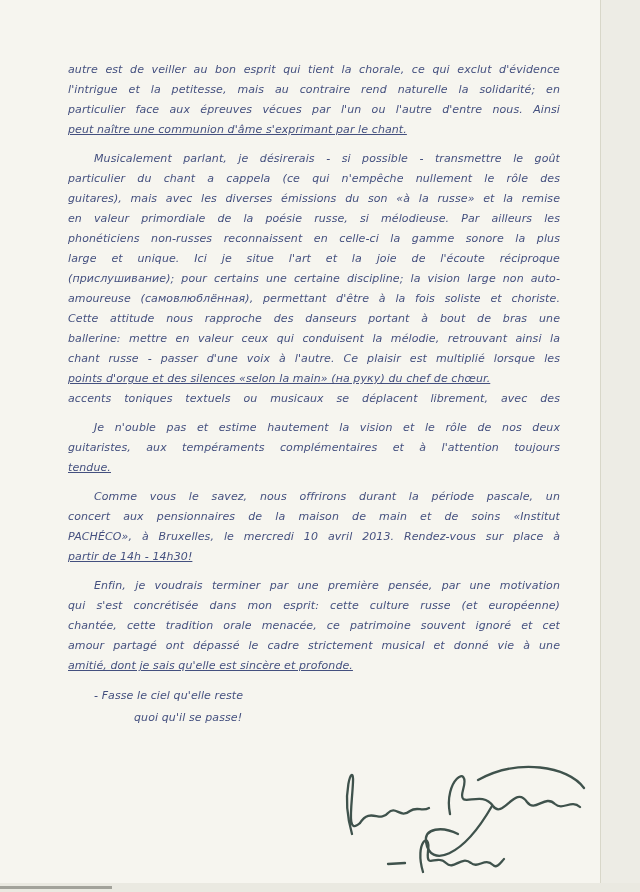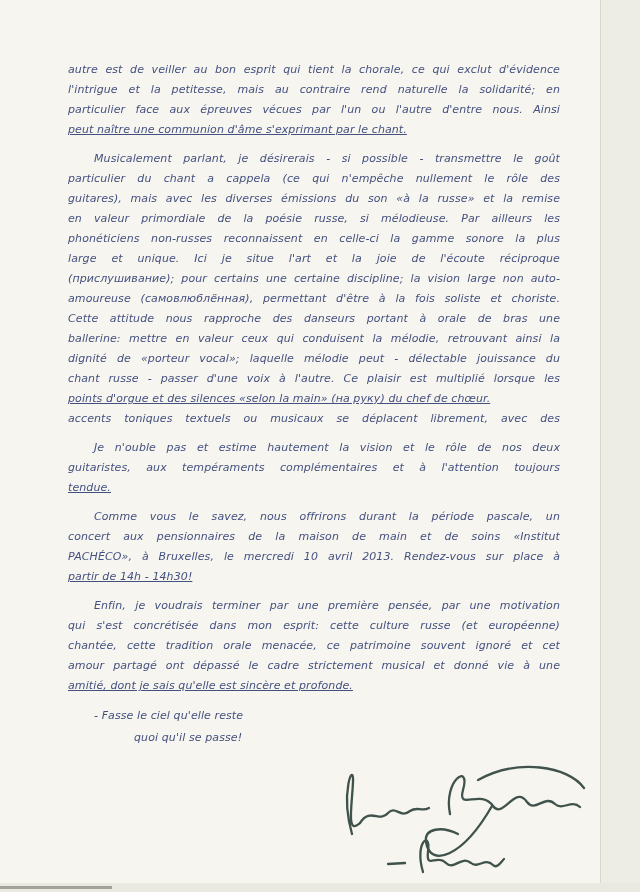--- a/index.html
+++ b/index.html
@@ -66,23 +66,22 @@
 
     <div class="para indent">
       <div class="line">Musicalement parlant, je désirerais - si possible - transmettre le goût</div>
       <div class="line">particulier du chant a cappela (ce qui n'empêche nullement le rôle des</div>
       <div class="line">guitares), mais avec les diverses émissions du son «à la russe» et la remise</div>
       <div class="line">en valeur primordiale de la poésie russe, si mélodieuse. Par ailleurs les</div>
       <div class="line">phonéticiens non-russes reconnaissent en celle-ci la gamme sonore la plus</div>
       <div class="line">large et unique. Ici je situe l'art et la joie de l'écoute réciproque</div>
       <div class="line">(прислушивание); pour certains une certaine discipline; la vision large non auto-</div>
       <div class="line">amoureuse (самовлюблённая), permettant d'être à la fois soliste et choriste.</div>
-      <div class="line">Cette attitude nous rapproche des danseurs portant à orale de bras une</div>
+      <div class="line">Cette attitude nous rapproche des danseurs portant à bout de bras une</div>
       <div class="line">ballerine: mettre en valeur ceux qui conduisent la mélodie, retrouvant ainsi la</div>
-      <div class="line">dignité de «porteur vocal»; laquelle mélodie peut - délectable jouissance du</div>
       <div class="line">chant russe - passer d'une voix à l'autre. Ce plaisir est multiplié lorsque les</div>
       <div class="line last">points d'orgue et des silences «selon la main» (на руку) du chef de chœur.</div>
       <div class="line">accents toniques textuels ou musicaux se déplacent librement, avec des</div>
     </div>
 
     <div class="para indent">
       <div class="line">Je n'ouble pas et estime hautement la vision et le rôle de nos deux</div>
       <div class="line">guitaristes, aux tempéraments complémentaires et à l'attention toujours</div>
       <div class="line last">tendue.</div>
     </div>

